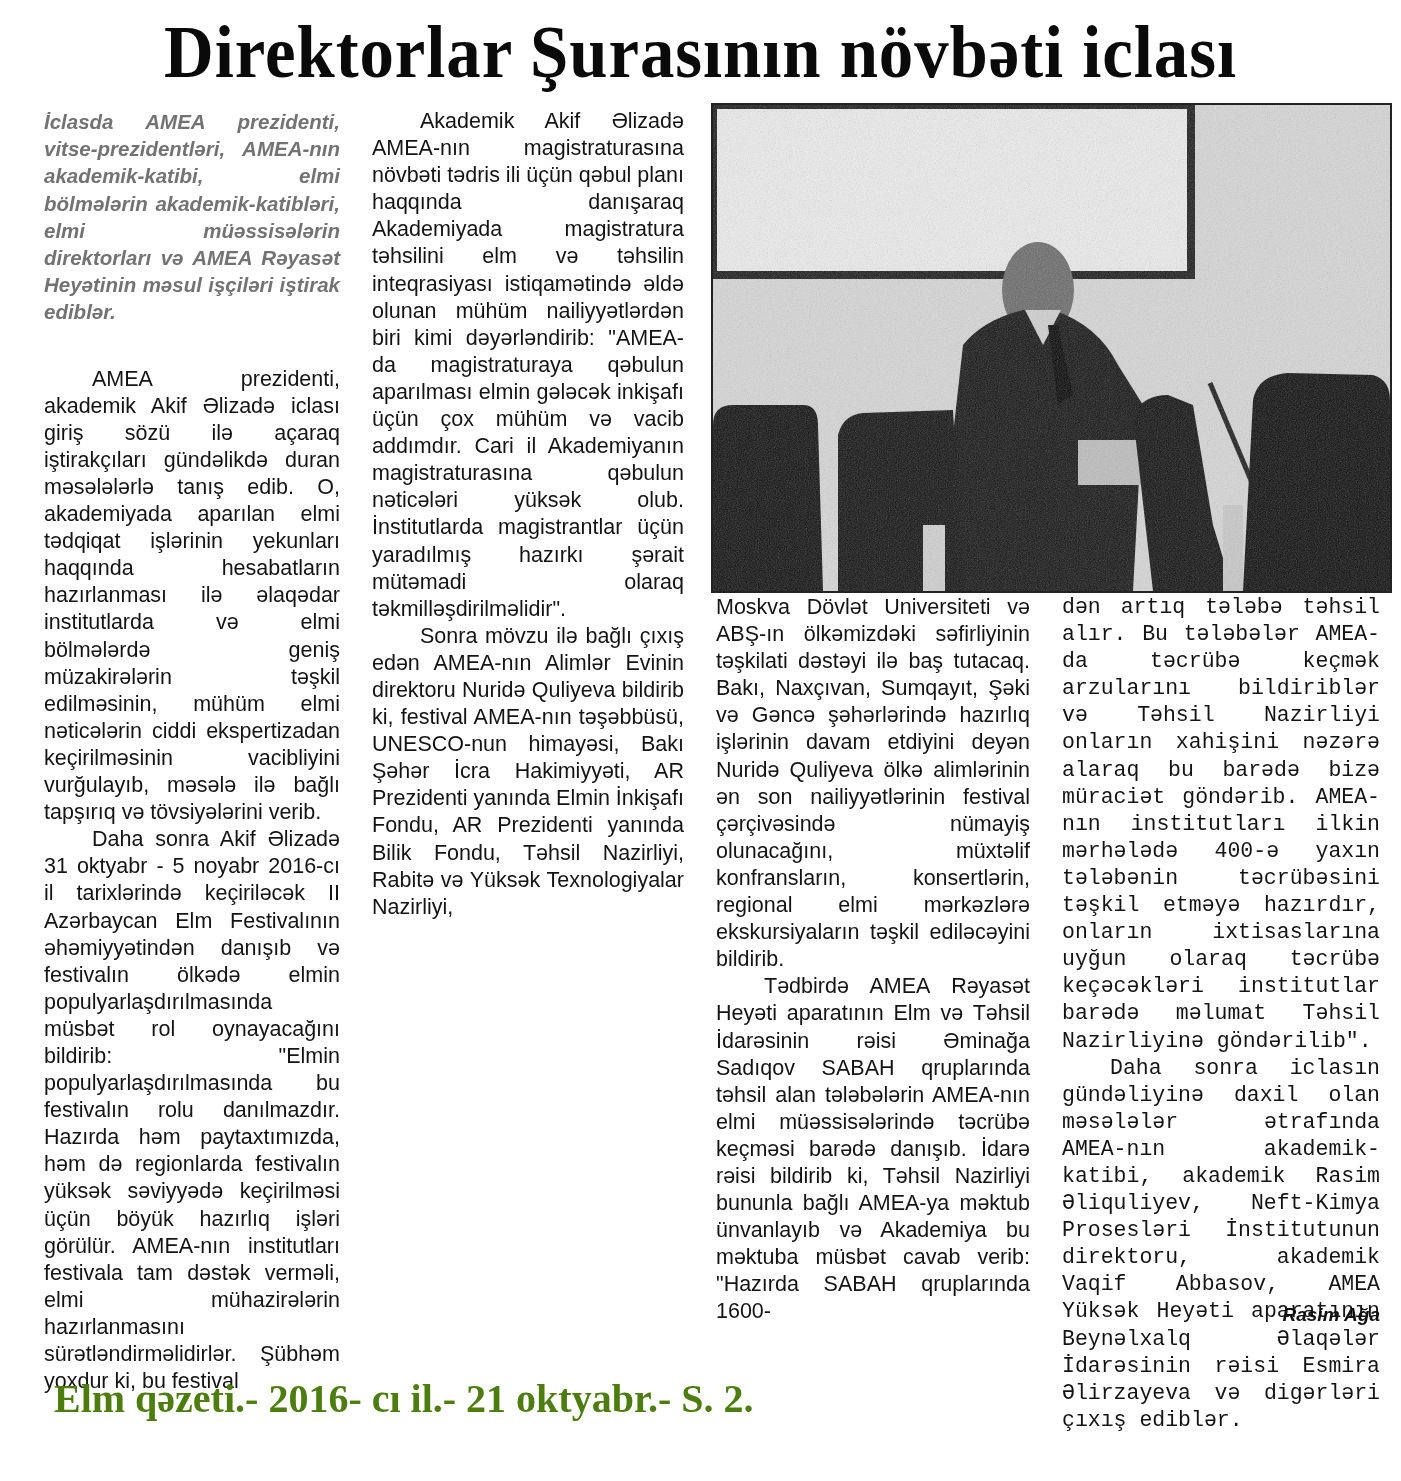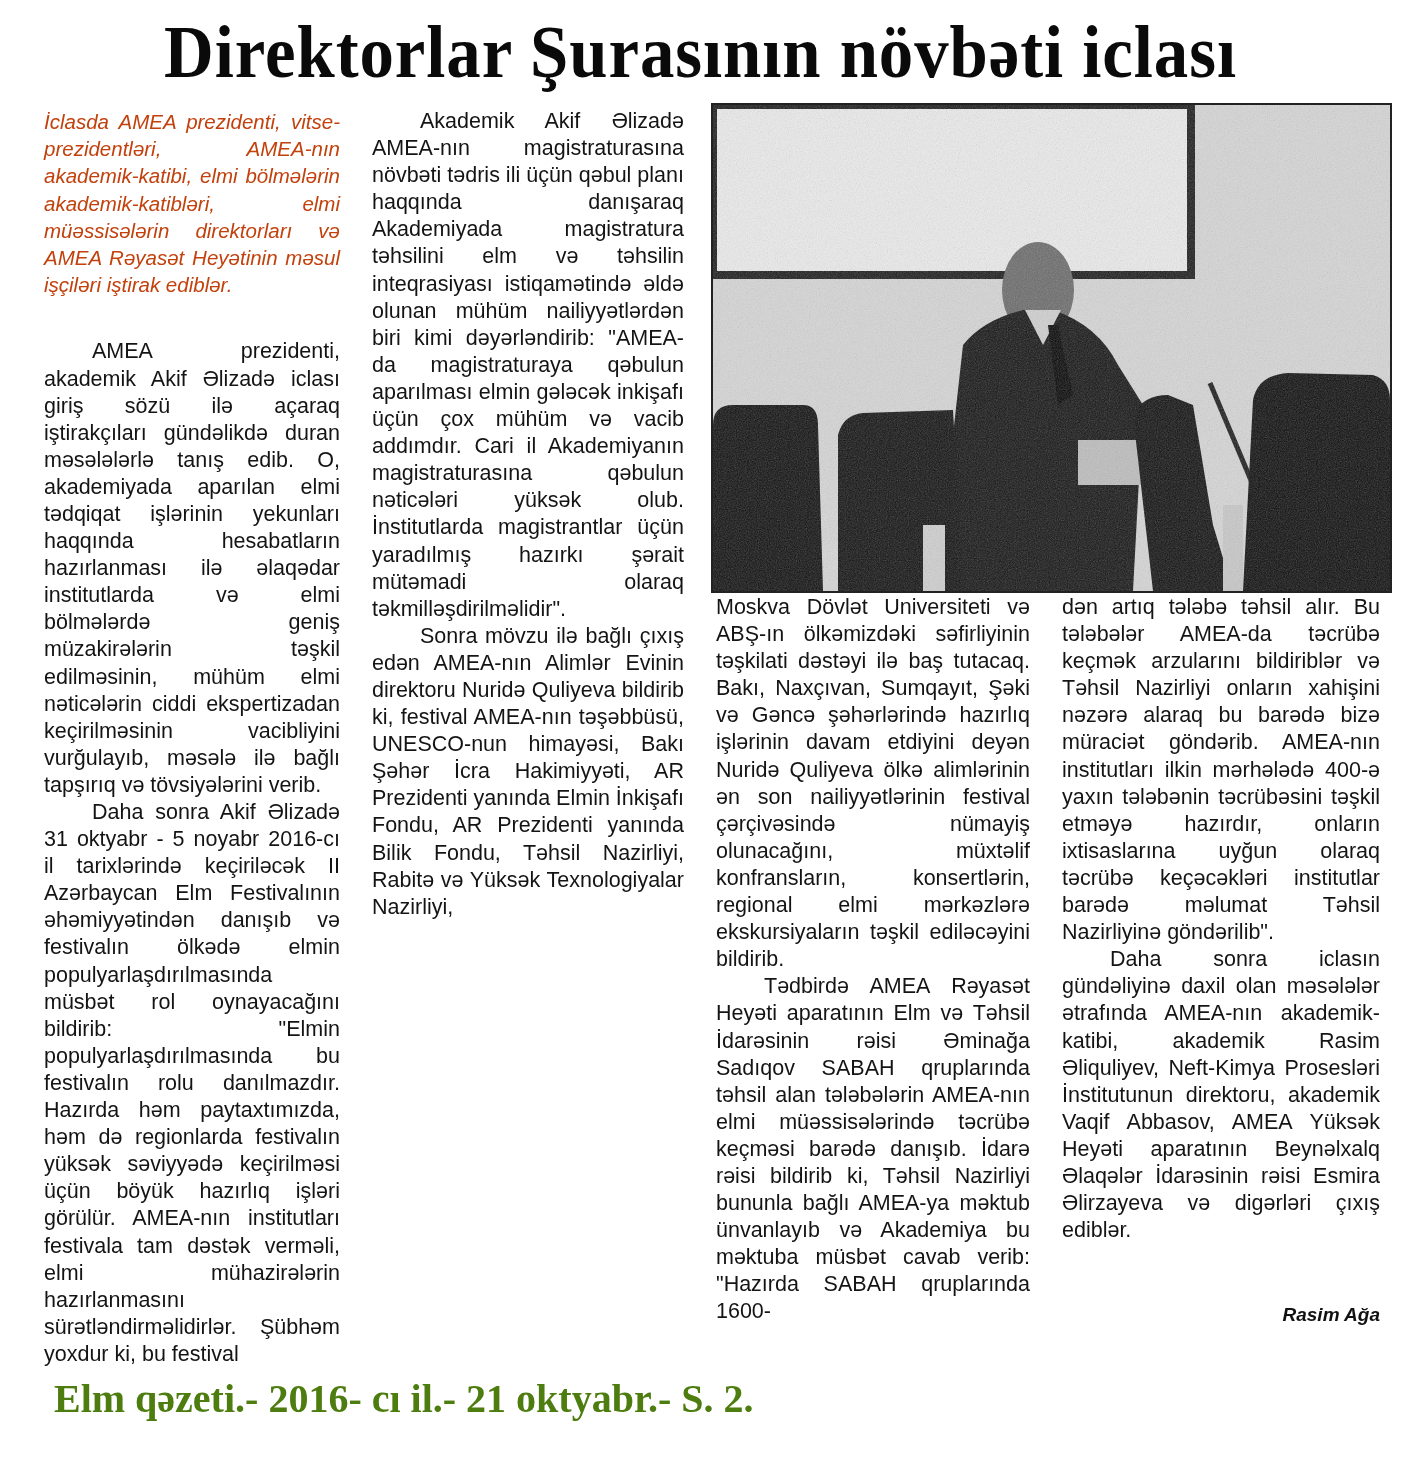--- a/index.html
+++ b/index.html
@@ -11,27 +11,27 @@
     line-height:100px; white-space:nowrap;
   }
   .col {
     position:absolute; font-family:"Liberation Sans", sans-serif;
     font-size:21.5px; line-height:27.1px; text-align:justify; color:#141414;
     hyphens:manual;
   }
   .col p { margin:0; text-indent:0; }
   .col p.ind { text-indent:48px; }
   .lead {
-    font-style:italic; font-weight:normal; font-size:20.5px; line-height:27.2px;
-    text-indent:48px; margin:0 0 40px 0 !important; color:#c2410c;
+    font-style:italic; font-weight:bold; font-size:20.5px; line-height:27.2px;
+    text-indent:48px; margin:0 0 40px 0 !important; color:#737373;
   }
   #col1 { left:44px; top:108px; width:296px; }
   #col2 { left:372px; top:108px; width:312px; }
   #col3 { left:716px; top:594px; width:314px; }
-  #col4 { left:1062px; top:594px; width:318px; }
+  #col4 { left:1062px; top:594px; width:318px;font-family:Liberation Mono, monospace; }
   .photo {
     position:absolute; left:711px; top:103px; width:677px; height:486px;
     border:2px solid #222; background:#dcdcdc; overflow:hidden;
   }
   .signature {
     position:absolute; left:1062px; top:1304px; width:318px; text-align:right;
     font-family:"Liberation Sans", sans-serif; font-weight:bold; font-style:italic;
     font-size:19px; color:#111;
   }
   .source {

